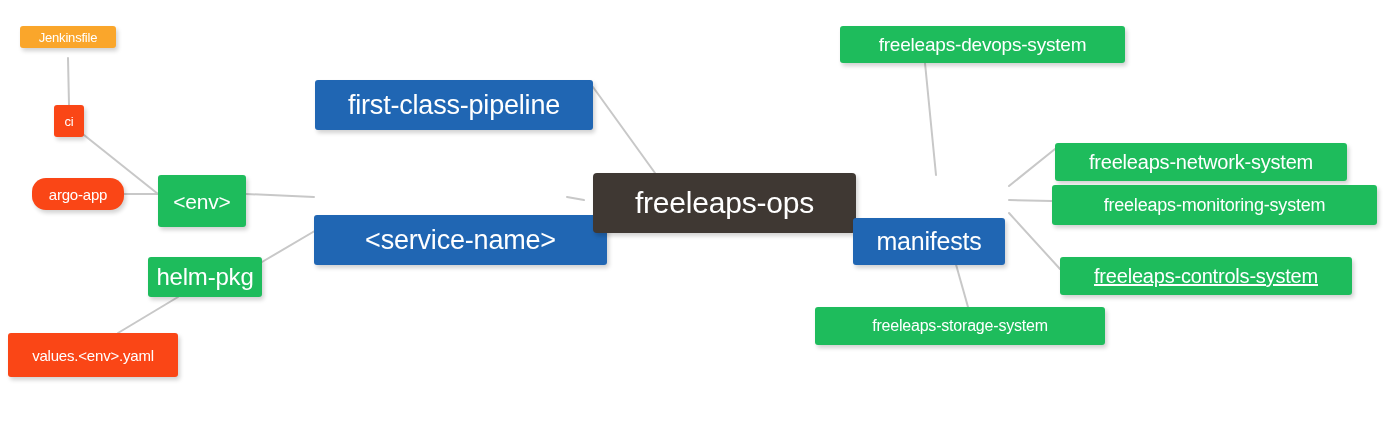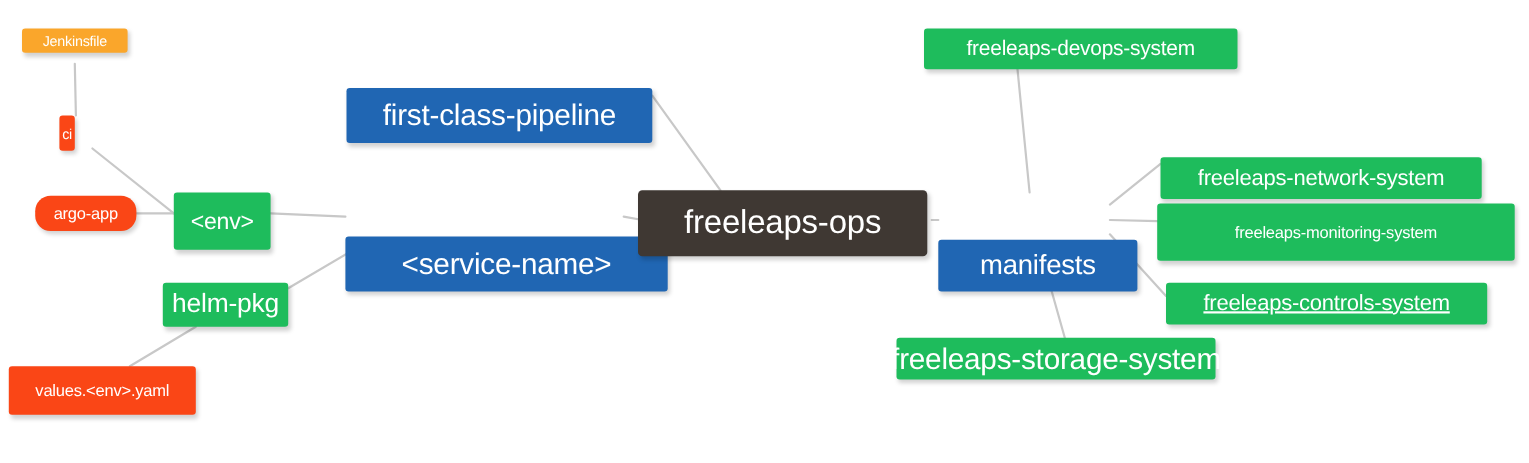--- a/index.html
+++ b/index.html
@@ -61,28 +61,28 @@
       <line x1="567" y1="197" x2="584" y2="200" stroke="#c8c8c8" stroke-width="2" stroke-linecap="round"></line>
       <line x1="847" y1="200" x2="853" y2="200" stroke="#c8c8c8" stroke-width="2" stroke-linecap="round"></line>
       <line x1="936" y1="175" x2="925" y2="63" stroke="#c8c8c8" stroke-width="2" stroke-linecap="round"></line>
       <line x1="1009" y1="186" x2="1055" y2="149" stroke="#c8c8c8" stroke-width="2" stroke-linecap="round"></line>
       <line x1="1009" y1="200" x2="1052" y2="201" stroke="#c8c8c8" stroke-width="2" stroke-linecap="round"></line>
       <line x1="1009" y1="213" x2="1060" y2="269" stroke="#c8c8c8" stroke-width="2" stroke-linecap="round"></line>
       <line x1="944" y1="222" x2="968" y2="307" stroke="#c8c8c8" stroke-width="2" stroke-linecap="round"></line>
     </svg>
   <div id="node-layer">
       <div class="node orange" style="left: 20px; top: 26px; width: 96px; height: 22px; font-size: 13px;">Jenkinsfile</div>
-      <div class="node red" style="left: 54px; top: 105px; width: 14px; height: 32px; font-size: 13px;">ci</div>
+      <div class="node red" style="left: 54px; top: 105px; width: 30px; height: 32px; font-size: 13px;">ci</div>
       <div class="node red" style="left: 32px; top: 178px; width: 92px; height: 32px; font-size: 15px; border-radius: 14px;">argo-app</div>
       <div class="node green" style="left: 158px; top: 175px; width: 88px; height: 52px; font-size: 21px;">&lt;env&gt;</div>
       <div class="node green" style="left: 148px; top: 257px; width: 114px; height: 40px; font-size: 24px;">helm-pkg</div>
       <div class="node red" style="left: 8px; top: 333px; width: 170px; height: 44px; font-size: 15px;">values.&lt;env&gt;.yaml</div>
       <div class="node blue" style="left: 315px; top: 37px; width: 278px; height: 50px; font-size: 27px;">first-class-pipeline</div>
       <div class="node blue" style="left: 314px; top: 172px; width: 293px; height: 50px; font-size: 27px;">&lt;service-name&gt;</div>
-      <div class="node root" style="left: 580px; top: 173px; width: 263px; height: 60px; font-size: 30px;">freeleaps-ops</div>
-      <div class="node blue" style="left: 853px; top: 175px; width: 181px; height: 47px; font-size: 25px;">manifests</div>
+      <div class="node root" style="left: 593px; top: 173px; width: 263px; height: 60px; font-size: 30px;">freeleaps-ops</div>
+      <div class="node blue" style="left: 853px; top: 175px; width: 152px; height: 47px; font-size: 25px;">manifests</div>
       <div class="node green" style="left: 800px; top: 26px; width: 285px; height: 37px; font-size: 19px; margin-left: 40px;">freeleaps-devops-system</div>
       <div class="node green" style="left: 1055px; top: 111px; width: 292px; height: 38px; font-size: 20px; margin-top: 32px;">freeleaps-network-system</div>
-      <div class="node green" style="left: 1052px; top: 185px; width: 325px; height: 52px; font-size: 15px;">freeleaps-monitoring-system</div>
+      <div class="node green" style="left: 1052px; top: 185px; width: 325px; height: 40px; font-size: 18px;">freeleaps-monitoring-system</div>
       <div class="node green" style="left: 1060px; top: 257px; width: 292px; height: 38px; font-size: 20px; text-decoration: underline;">freeleaps-controls-system</div>
-      <div class="node green" style="left: 815px; top: 307px; width: 290px; height: 38px; font-size: 27px;">freeleaps-storage-system</div>
+      <div class="node green" style="left: 815px; top: 307px; width: 290px; height: 38px; font-size: 16px;">freeleaps-storage-system</div>
     </div>
 </div>
 
 </body></html>

